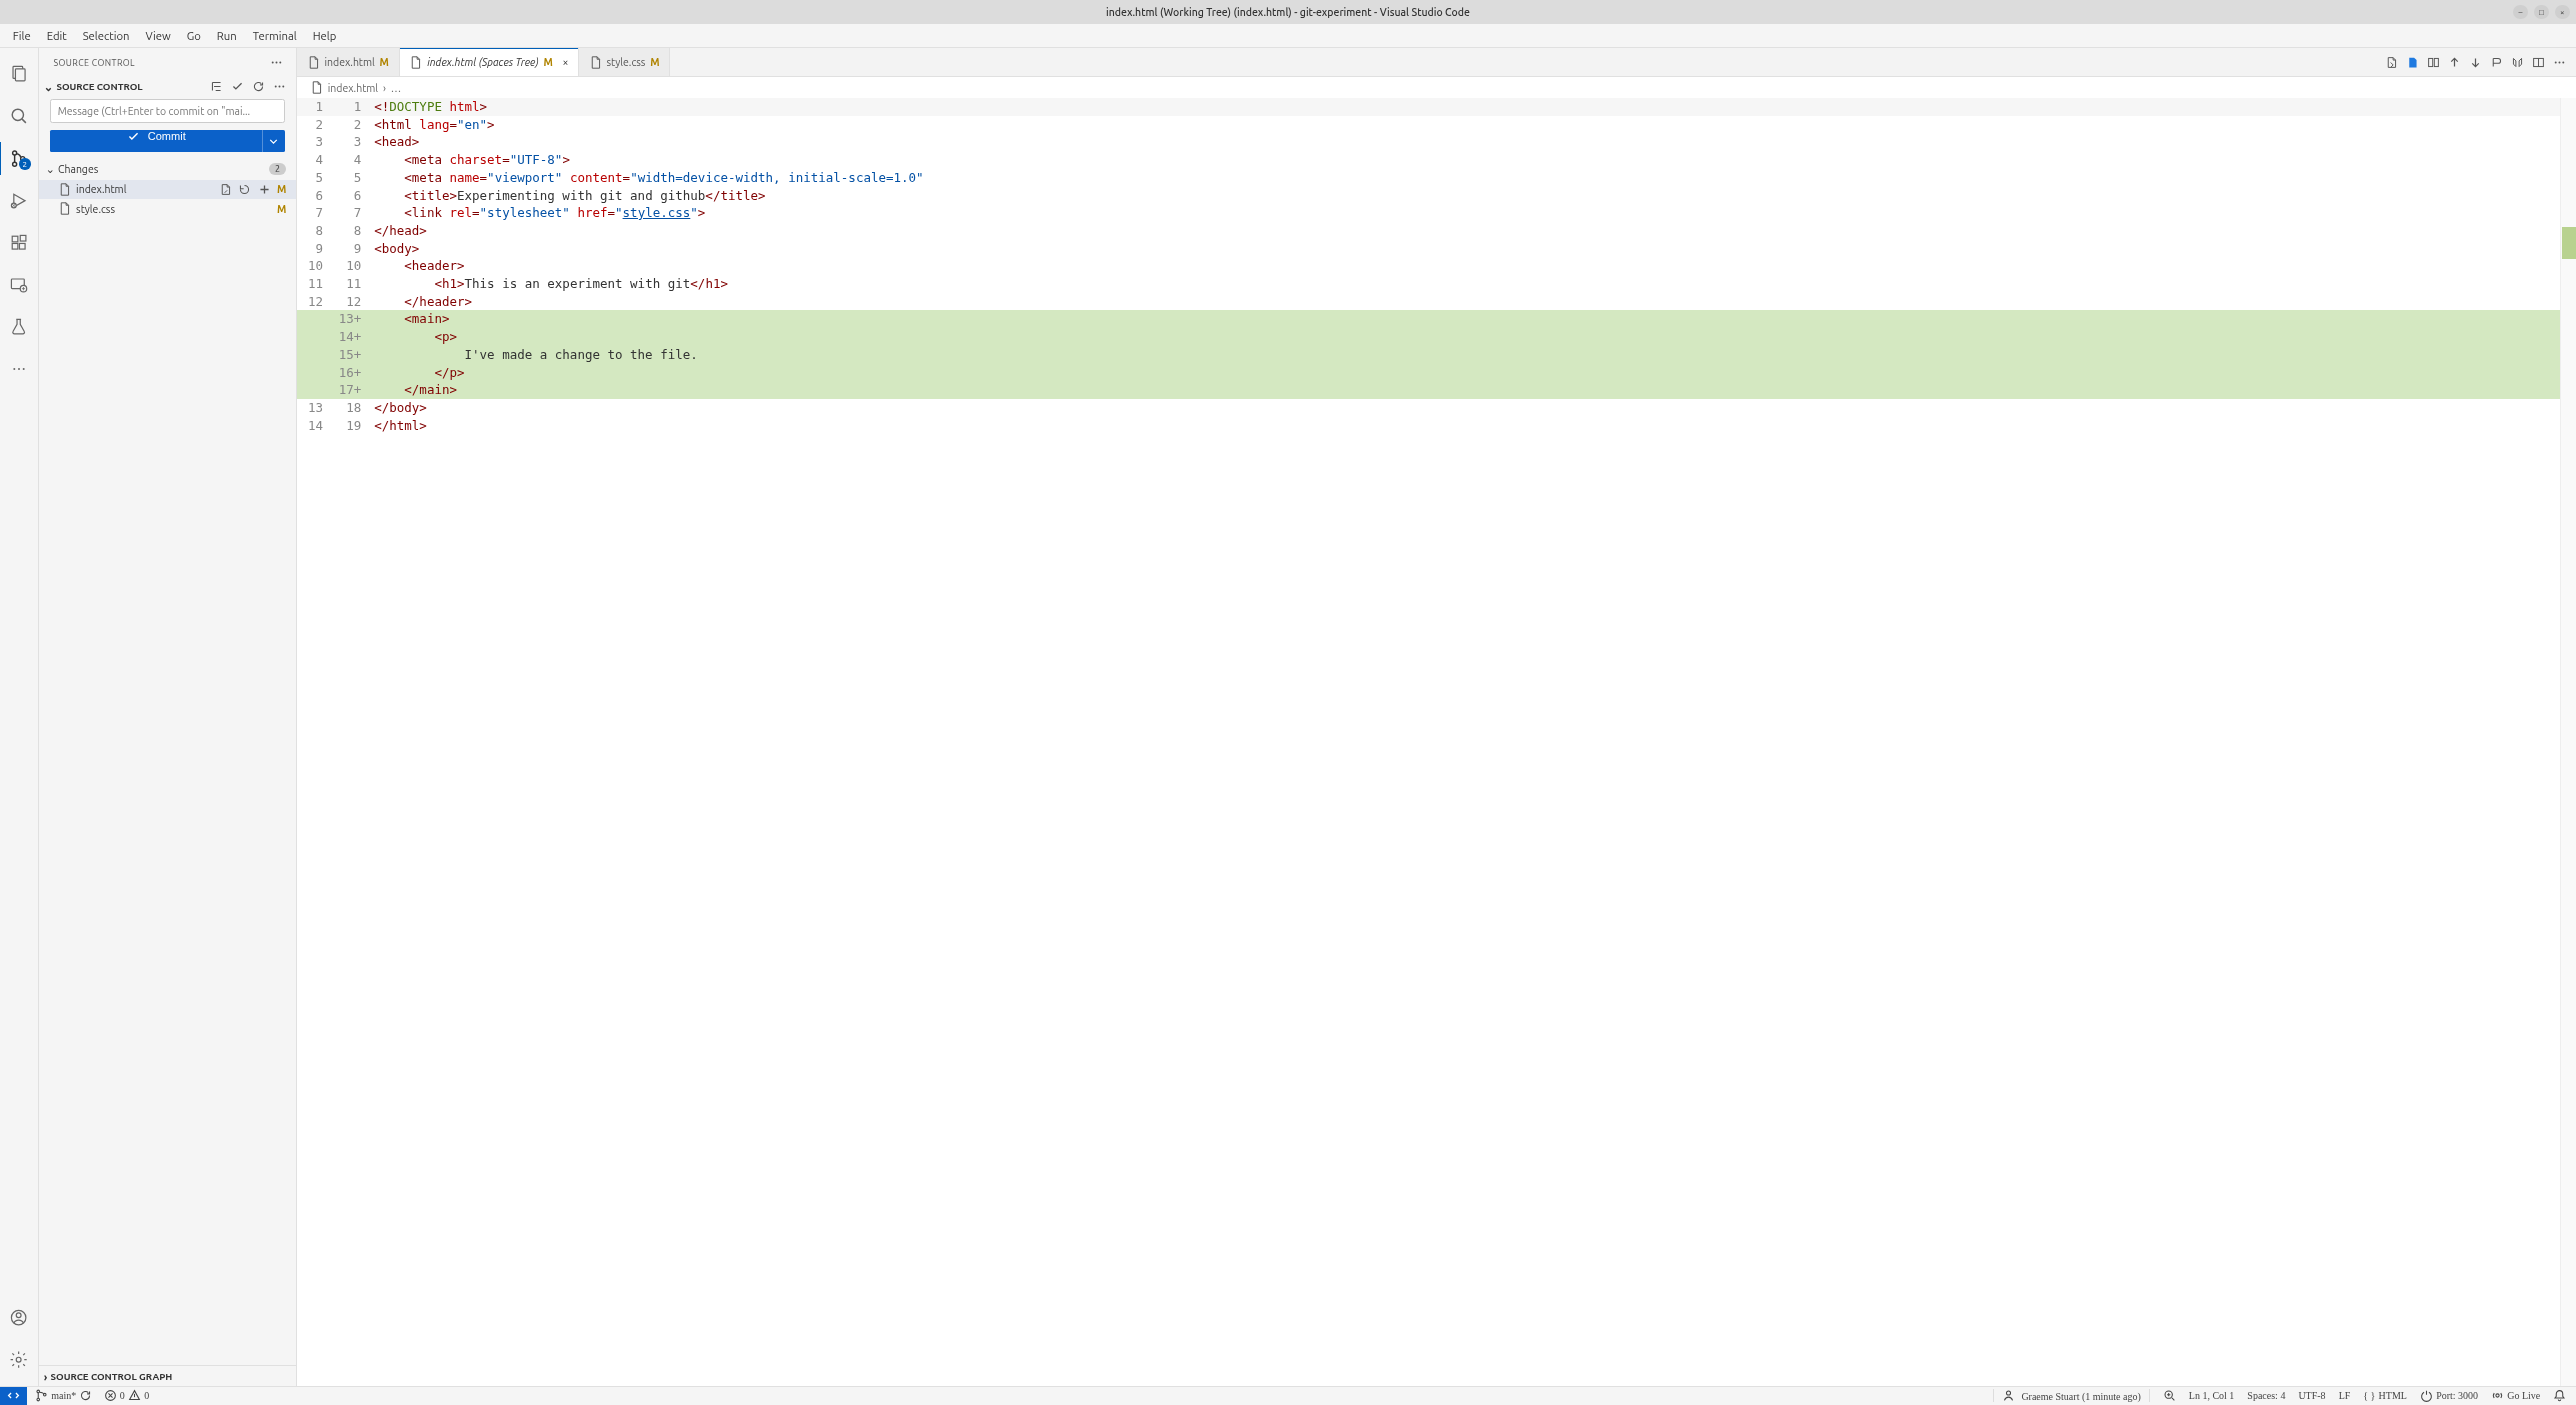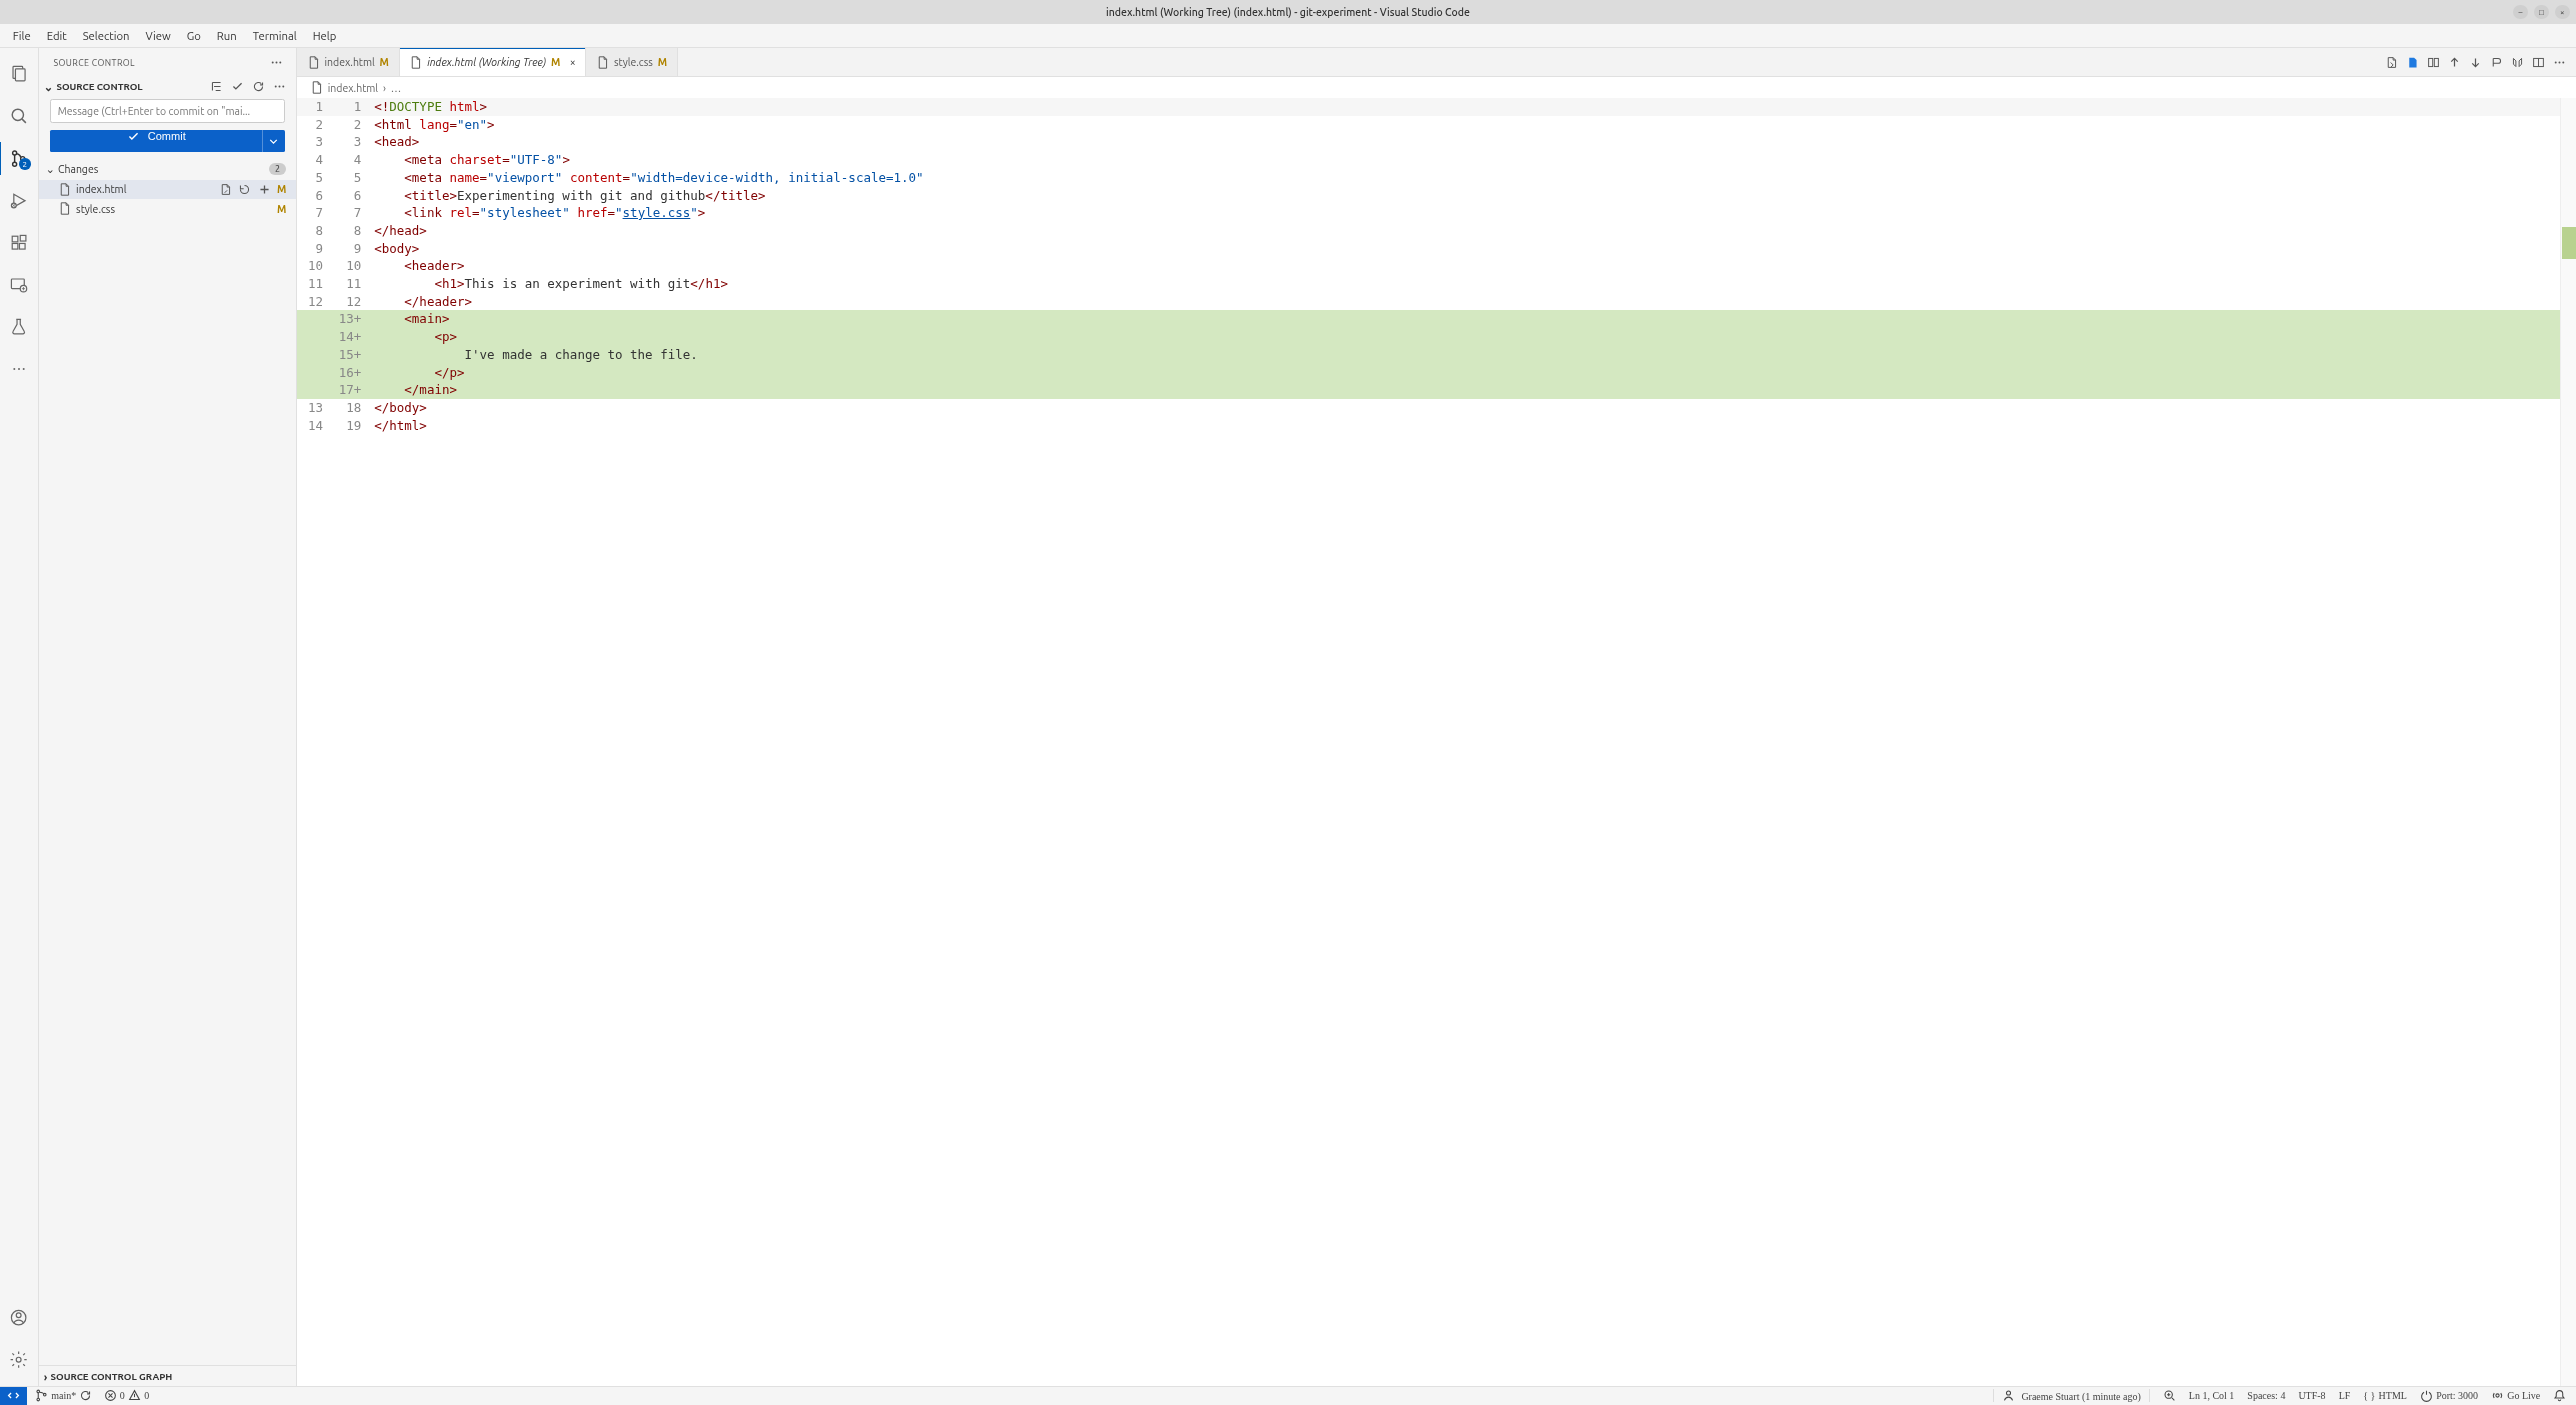--- a/index.html
+++ b/index.html
@@ -300,21 +300,21 @@
             <path d="M10 1v3h3"></path>
           </svg>
           <span class="tab-label">index.html</span>
           <span class="mod-badge">M</span>
         </div>
         <div class="tab active">
           <svg class="icon16 file-icon" viewBox="0 0 16 16" fill="none" stroke="currentColor" stroke-width="1.2">
             <path d="M4 1h6l3 3v11H4z"></path>
             <path d="M10 1v3h3"></path>
           </svg>
-          <span class="tab-label tab-italic">index.html (Working Tree)</span>
+          <span class="tab-label tab-italic">index.html (Spaces Tree)</span>
           <span class="mod-badge">M</span>
           <span style="margin-left:4.8px">×</span>
         </div>
         <div class="tab">
           <svg class="icon16 file-icon" viewBox="0 0 16 16" fill="none" stroke="currentColor" stroke-width="1.2">
             <path d="M4 1h6l3 3v11H4z"></path>
             <path d="M10 1v3h3"></path>
           </svg>
           <span class="tab-label">style.css</span>
           <span class="mod-badge">M</span>

